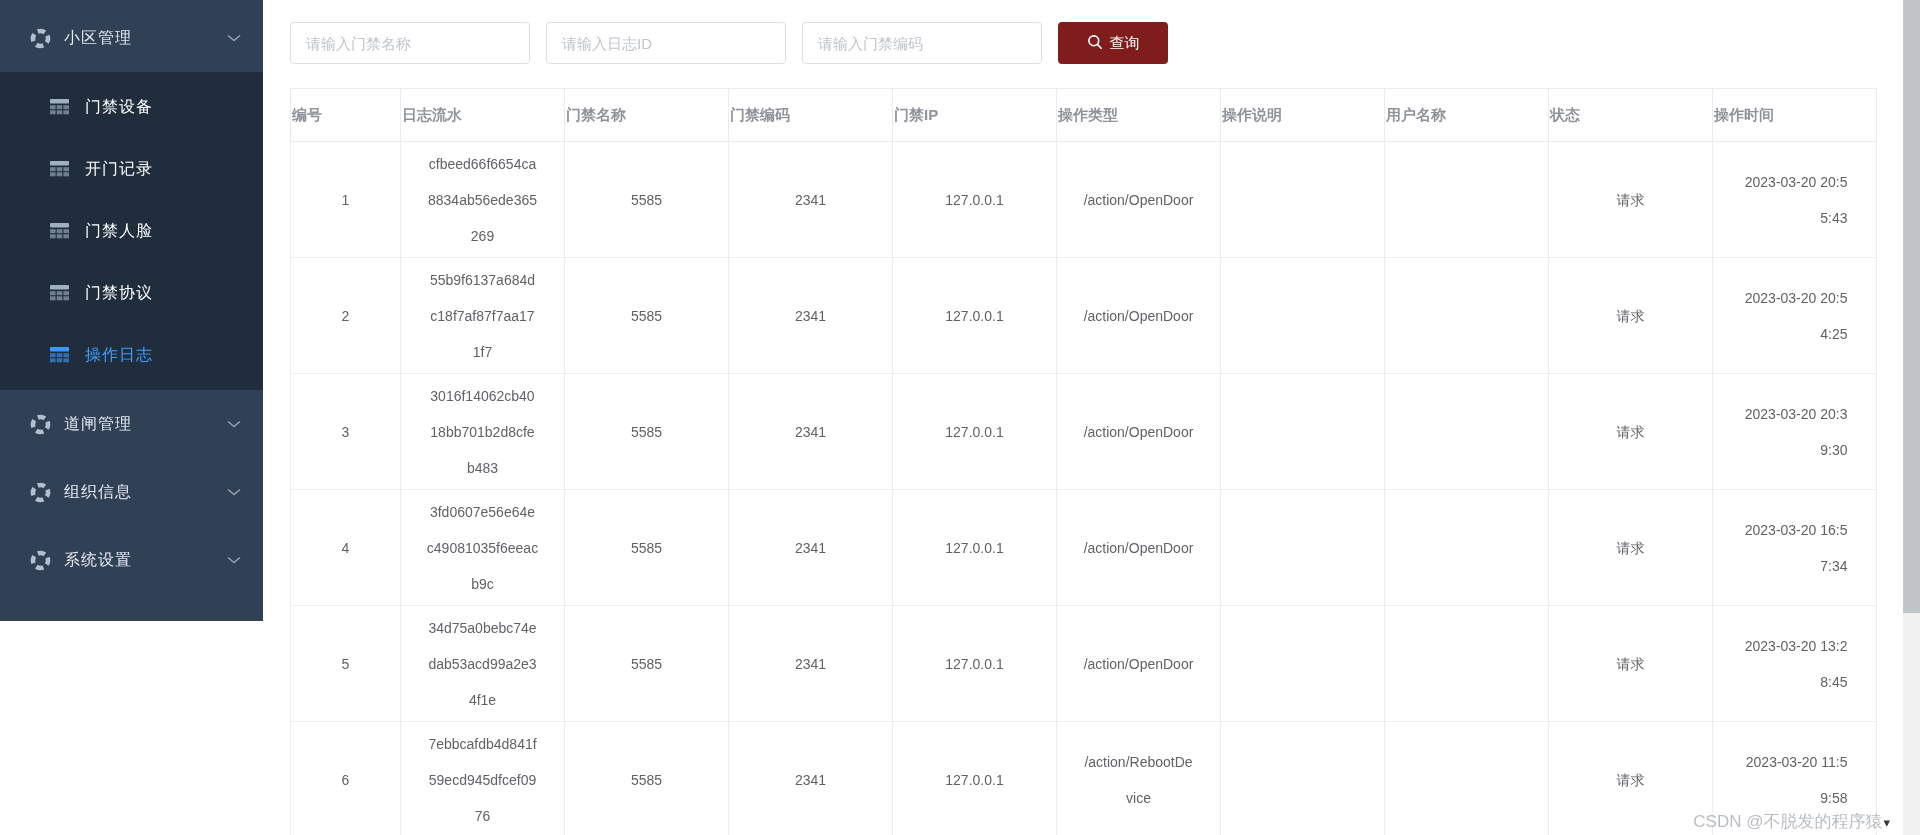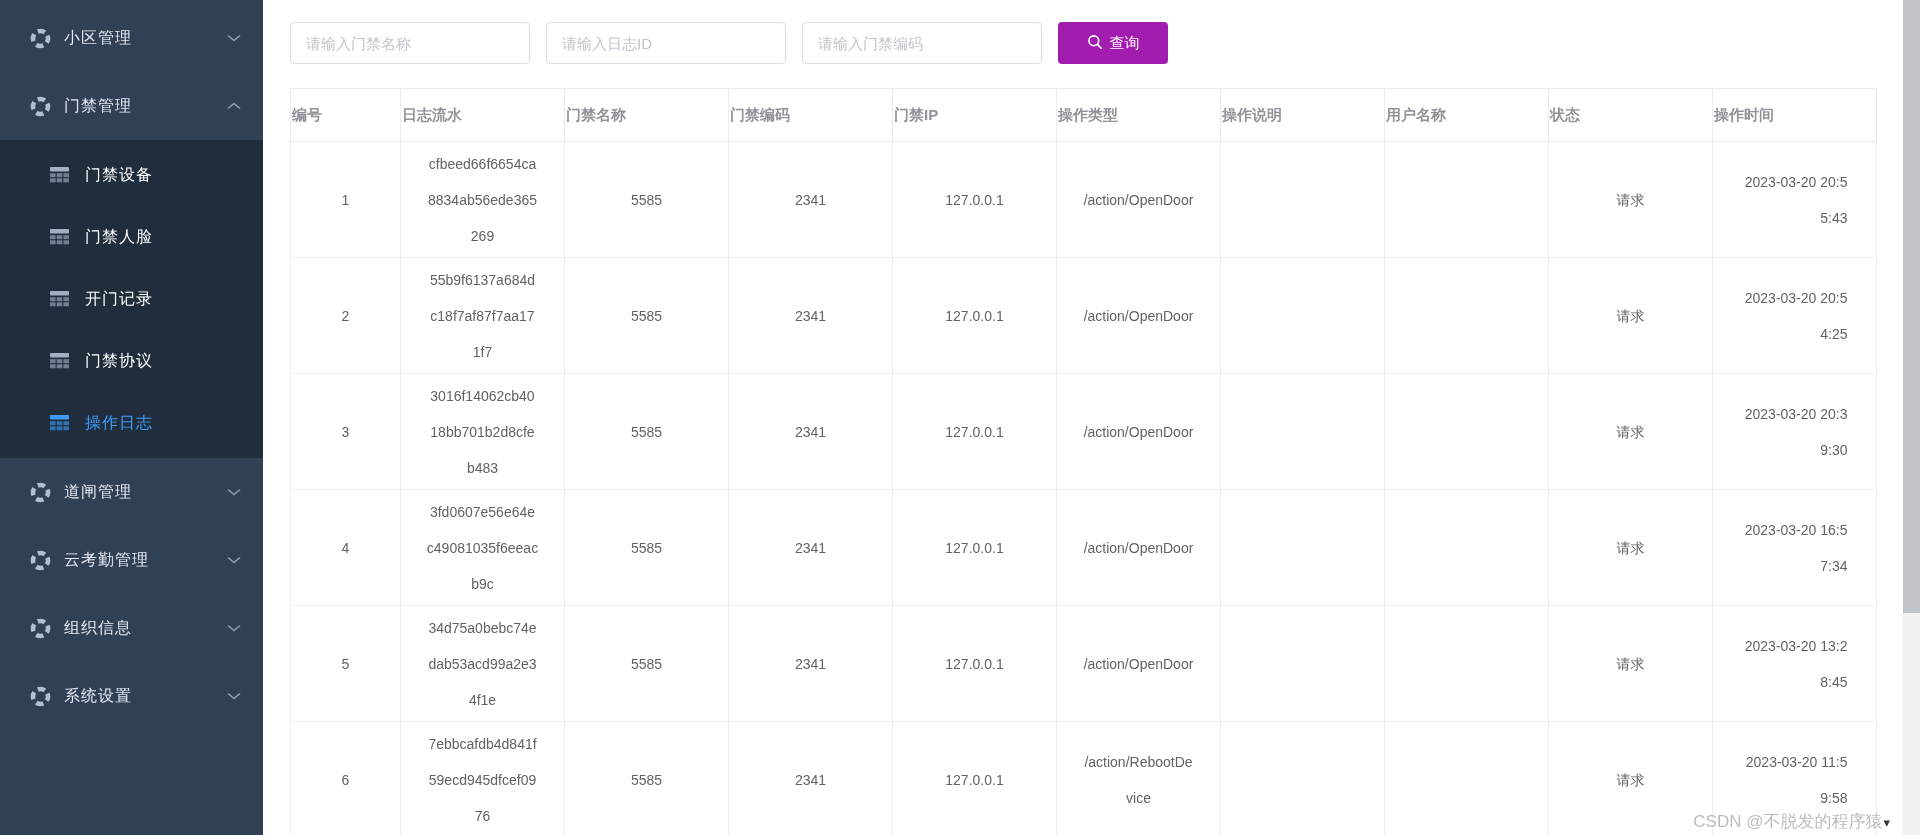--- a/index.html
+++ b/index.html
@@ -6,21 +6,21 @@
   html, body { margin: 0; padding: 0; overflow: hidden; }
   body {
     width: 1920px; height: 835px;
     font-family: "Liberation Sans", "DejaVu Sans", sans-serif;
     background: #fff;
   }
   .app { display: flex; width: 1920px; height: 835px; position: relative; }
 
   
   .sidebar {
-    width: 263px; min-width: 263px; height: 835px;
+    width: 263px; min-width: 263px; height: 621px;
     background: #304156; overflow: hidden; padding-top: 4px;
   }
   .menu-top {
     height: 68px; display: flex; align-items: center;
     padding: 0 22px 0 30px; color: #e4e9f0; font-size: 16px;
     letter-spacing: 1px; cursor: pointer; white-space: nowrap;
   }
   .menu-top .m-icon { width: 21px; height: 21px; margin-right: 13px; color: #b3bfcf; flex: none; display: flex; }
   .menu-top .m-label { flex: 1; }
   .chev { color: #93a0b2; display: flex; flex: none; }
@@ -40,21 +40,21 @@
     height: 835px; overflow: hidden; padding: 22px 0 0 27px;
   }
   .filter-bar { display: flex; align-items: center; gap: 16px; margin-bottom: 24px; }
   .filter-input {
     width: 240px; height: 42px; border: 1px solid #dcdfe6; border-radius: 4px;
     padding: 0 15px; font-size: 15px; color: #606266; outline: none;
     font-family: inherit; background: #fff;
   }
   .filter-input::placeholder { color: #c0c4cc; }
   .search-btn {
-    width: 110px; height: 42px; background: #a21caf; color: #fff;
+    width: 110px; height: 42px; background: #7f1d1d; color: #fff;
     border: none; border-radius: 4px; font-size: 15px; font-family: inherit;
     display: flex; align-items: center; justify-content: center; gap: 7px;
     cursor: pointer;
   }
 
   
   .log-table { width: 1586px; border-collapse: collapse; table-layout: fixed; }
   .log-table th {
     height: 53px; color: #909399; font-weight: bold; font-size: 15px;
     border: 1px solid #e8ebf0; background: #fff; text-align: left;
@@ -90,33 +90,20 @@
         <div class="menu-top">
           <span class="m-icon">
             <svg width="21" height="21" viewBox="0 0 21 21">
               <circle cx="10.5" cy="10.5" r="7.5" fill="none" stroke="currentColor" stroke-width="4.6" stroke-dasharray="7.3 4.5" transform="rotate(-23 10.5 10.5)"></circle>
             </svg>
           </span>
           <span class="m-label">小区管理</span>
           <span class="chev">
             <svg width="14" height="8" viewBox="0 0 14 8">
               <polyline points="1,1.5 7,6.5 13,1.5" fill="none" stroke="currentColor" stroke-width="1.6"></polyline>
-            </svg>
-          </span>
-        </div>
-        <div class="menu-top">
-          <span class="m-icon">
-            <svg width="21" height="21" viewBox="0 0 21 21">
-              <circle cx="10.5" cy="10.5" r="7.5" fill="none" stroke="currentColor" stroke-width="4.6" stroke-dasharray="7.3 4.5" transform="rotate(-23 10.5 10.5)"></circle>
-            </svg>
-          </span>
-          <span class="m-label">门禁管理</span>
-          <span class="chev">
-            <svg width="14" height="8" viewBox="0 0 14 8">
-              <polyline points="1,6.5 7,1.5 13,6.5" fill="none" stroke="currentColor" stroke-width="1.6"></polyline>
             </svg>
           </span>
         </div>
         <div class="submenu">
           <div class="menu-sub">
             <span class="m-icon">
               <svg width="19" height="16" viewBox="0 0 19 16">
                 <rect x="0" y="0" width="19" height="4.6" rx="1" fill="currentColor" opacity="0.95"></rect>
                 <rect x="0" y="6.2" width="5.6" height="4" fill="currentColor" opacity="0.6"></rect>
                 <rect x="6.7" y="6.2" width="5.6" height="4" fill="currentColor" opacity="0.6"></rect>
@@ -133,35 +120,35 @@
               <svg width="19" height="16" viewBox="0 0 19 16">
                 <rect x="0" y="0" width="19" height="4.6" rx="1" fill="currentColor" opacity="0.95"></rect>
                 <rect x="0" y="6.2" width="5.6" height="4" fill="currentColor" opacity="0.6"></rect>
                 <rect x="6.7" y="6.2" width="5.6" height="4" fill="currentColor" opacity="0.6"></rect>
                 <rect x="13.4" y="6.2" width="5.6" height="4" fill="currentColor" opacity="0.6"></rect>
                 <rect x="0" y="11.3" width="5.6" height="4" fill="currentColor" opacity="0.6"></rect>
                 <rect x="6.7" y="11.3" width="5.6" height="4" fill="currentColor" opacity="0.6"></rect>
                 <rect x="13.4" y="11.3" width="5.6" height="4" fill="currentColor" opacity="0.6"></rect>
               </svg>
             </span>
-            <span class="m-label">门禁人脸</span>
+            <span class="m-label">开门记录</span>
           </div>
           <div class="menu-sub">
             <span class="m-icon">
               <svg width="19" height="16" viewBox="0 0 19 16">
                 <rect x="0" y="0" width="19" height="4.6" rx="1" fill="currentColor" opacity="0.95"></rect>
                 <rect x="0" y="6.2" width="5.6" height="4" fill="currentColor" opacity="0.6"></rect>
                 <rect x="6.7" y="6.2" width="5.6" height="4" fill="currentColor" opacity="0.6"></rect>
                 <rect x="13.4" y="6.2" width="5.6" height="4" fill="currentColor" opacity="0.6"></rect>
                 <rect x="0" y="11.3" width="5.6" height="4" fill="currentColor" opacity="0.6"></rect>
                 <rect x="6.7" y="11.3" width="5.6" height="4" fill="currentColor" opacity="0.6"></rect>
                 <rect x="13.4" y="11.3" width="5.6" height="4" fill="currentColor" opacity="0.6"></rect>
               </svg>
             </span>
-            <span class="m-label">开门记录</span>
+            <span class="m-label">门禁人脸</span>
           </div>
           <div class="menu-sub">
             <span class="m-icon">
               <svg width="19" height="16" viewBox="0 0 19 16">
                 <rect x="0" y="0" width="19" height="4.6" rx="1" fill="currentColor" opacity="0.95"></rect>
                 <rect x="0" y="6.2" width="5.6" height="4" fill="currentColor" opacity="0.6"></rect>
                 <rect x="6.7" y="6.2" width="5.6" height="4" fill="currentColor" opacity="0.6"></rect>
                 <rect x="13.4" y="6.2" width="5.6" height="4" fill="currentColor" opacity="0.6"></rect>
                 <rect x="0" y="11.3" width="5.6" height="4" fill="currentColor" opacity="0.6"></rect>
                 <rect x="6.7" y="11.3" width="5.6" height="4" fill="currentColor" opacity="0.6"></rect>
@@ -197,33 +184,20 @@
               <polyline points="1,1.5 7,6.5 13,1.5" fill="none" stroke="currentColor" stroke-width="1.6"></polyline>
             </svg>
           </span>
         </div>
         <div class="menu-top">
           <span class="m-icon">
             <svg width="21" height="21" viewBox="0 0 21 21">
               <circle cx="10.5" cy="10.5" r="7.5" fill="none" stroke="currentColor" stroke-width="4.6" stroke-dasharray="7.3 4.5" transform="rotate(-23 10.5 10.5)"></circle>
             </svg>
           </span>
-          <span class="m-label">云考勤管理</span>
-          <span class="chev">
-            <svg width="14" height="8" viewBox="0 0 14 8">
-              <polyline points="1,1.5 7,6.5 13,1.5" fill="none" stroke="currentColor" stroke-width="1.6"></polyline>
-            </svg>
-          </span>
-        </div>
-        <div class="menu-top">
-          <span class="m-icon">
-            <svg width="21" height="21" viewBox="0 0 21 21">
-              <circle cx="10.5" cy="10.5" r="7.5" fill="none" stroke="currentColor" stroke-width="4.6" stroke-dasharray="7.3 4.5" transform="rotate(-23 10.5 10.5)"></circle>
-            </svg>
-          </span>
           <span class="m-label">组织信息</span>
           <span class="chev">
             <svg width="14" height="8" viewBox="0 0 14 8">
               <polyline points="1,1.5 7,6.5 13,1.5" fill="none" stroke="currentColor" stroke-width="1.6"></polyline>
             </svg>
           </span>
         </div>
         <div class="menu-top">
           <span class="m-icon">
             <svg width="21" height="21" viewBox="0 0 21 21">

